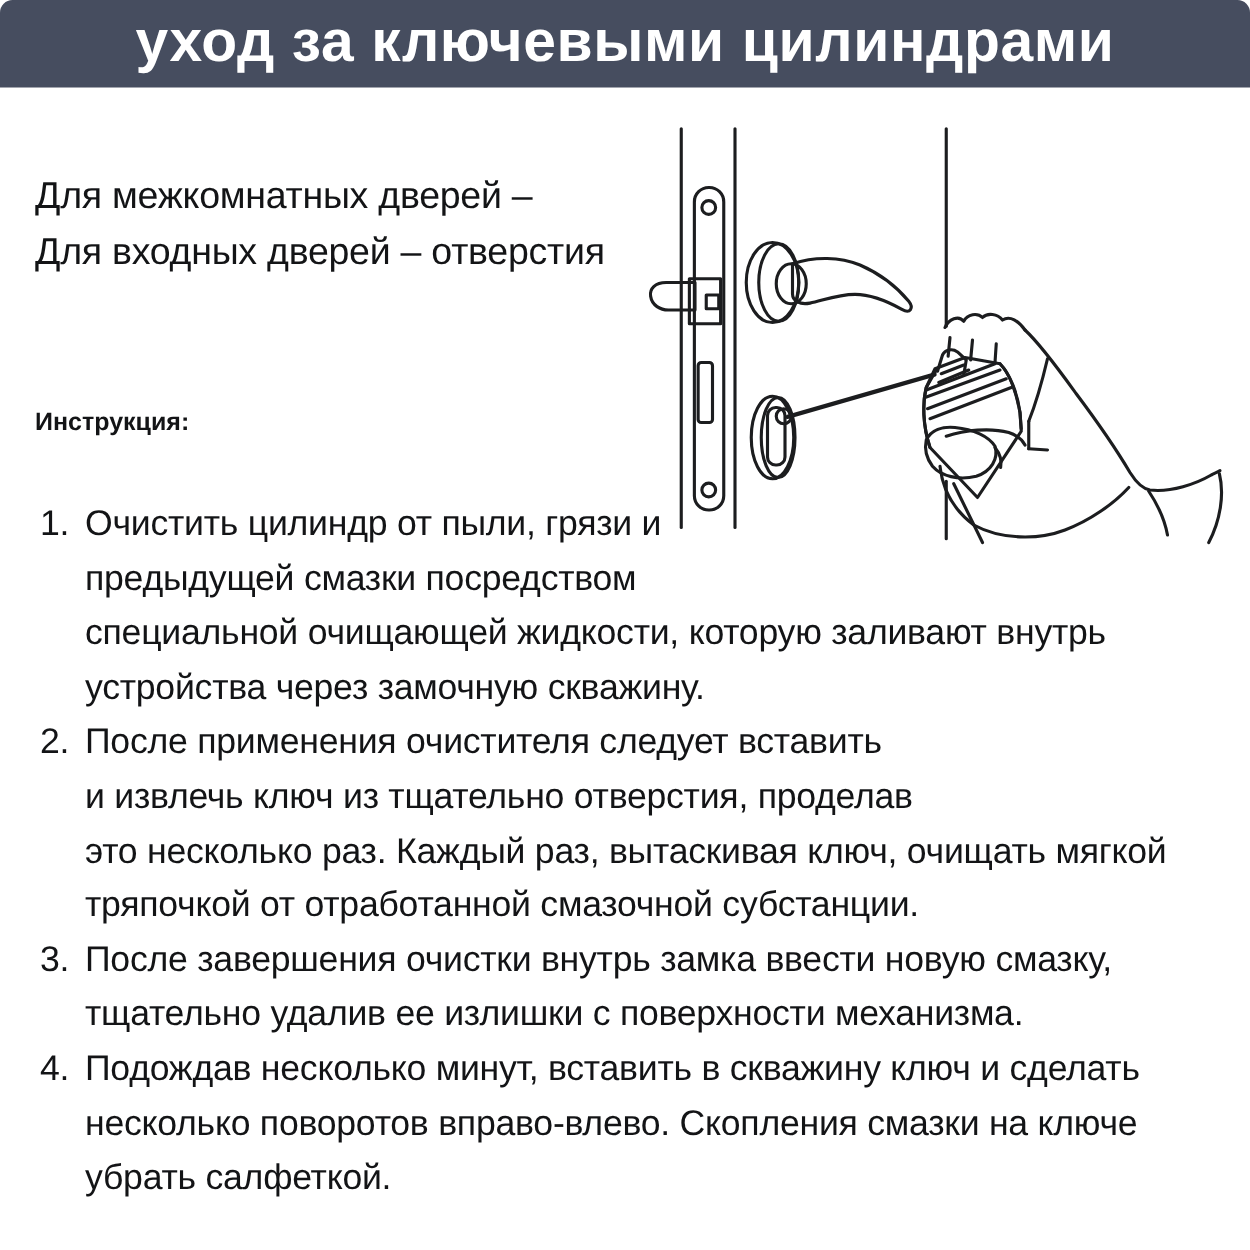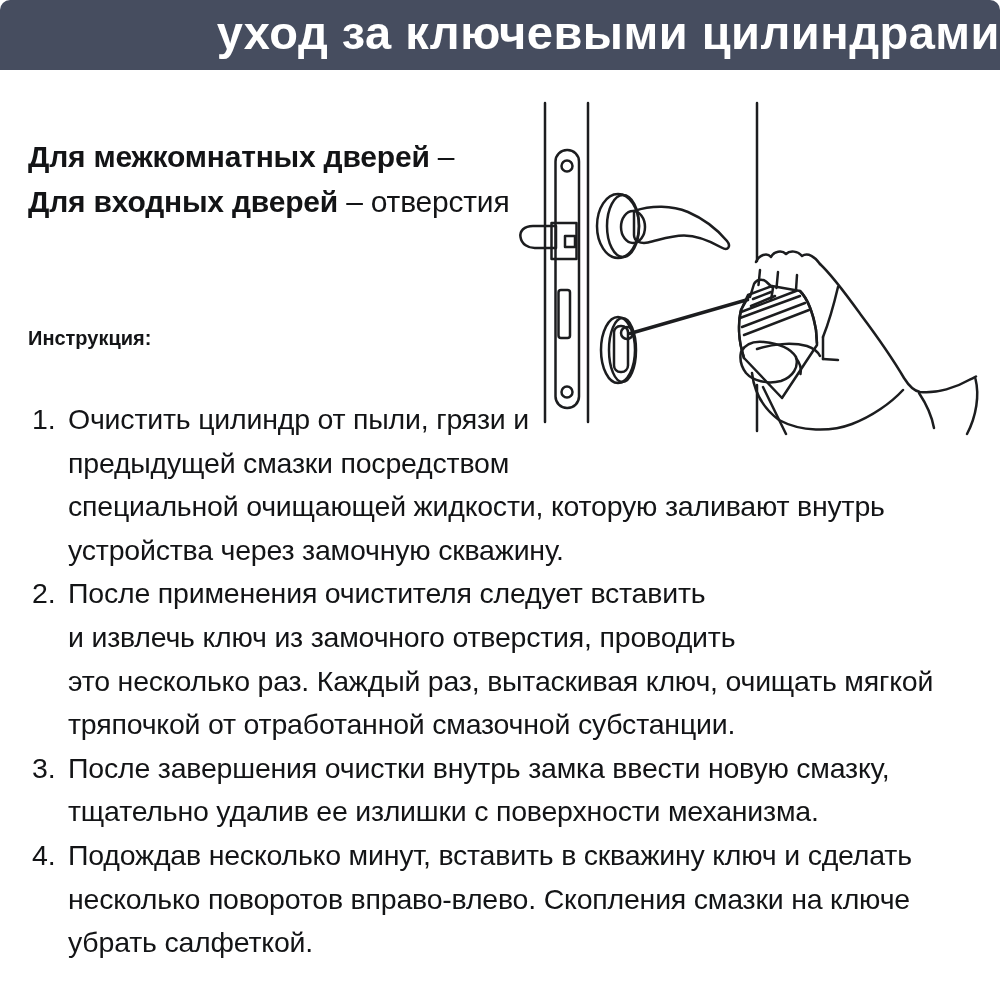--- a/index.html
+++ b/index.html
@@ -5,33 +5,33 @@
   html,body{margin:0;padding:0;}
   body{
     width:1000px;height:1000px;position:relative;overflow:hidden;
     background:#ffffff;
     font-family:"Liberation Sans", sans-serif;
     color:#131416;
   }
   .header{
     position:absolute;left:0;top:0;width:1000px;height:70px;
     background:#464d5f;
-    display:flex;align-items:center;justify-content:flex-end;
+    display:flex;align-items:center;justify-content:center;
     border-radius:10px 10px 0 0;
   }
   .header .title{
     color:#ffffff;font-size:47px;font-weight:600;letter-spacing:0.5px;
     white-space:nowrap;padding-bottom:6px;
   }
   .intro{
     position:absolute;left:28px;top:134px;
     font-size:30px;line-height:45px;letter-spacing:-0.2px;
     white-space:nowrap;
   }
-  .intro b{font-weight:700;text-align:center;}
+  .intro b{font-weight:400;text-align:center;}
   .instr-heading{
     position:absolute;left:28px;top:316px;
     font-size:20px;line-height:45px;font-weight:700;
   }
   .instructions{
     position:absolute;left:32px;top:398px;width:950px;
     font-size:28.5px;line-height:43.6px;letter-spacing:-0.2px;
   }
   .instr-item{display:flex;align-items:flex-start;}
   .instr-number{flex:0 0 36px;}
@@ -69,21 +69,21 @@
   <div class="instr-item">
     <span class="instr-number">1.</span>
     <span class="instr-text">Очистить цилиндр от пыли, грязи и
 предыдущей смазки посредством
 специальной очищающей жидкости, которую заливают внутрь
 устройства через замочную скважину.</span>
   </div>
   <div class="instr-item">
     <span class="instr-number">2.</span>
     <span class="instr-text">После применения очистителя следует вставить
-и извлечь ключ из замочного отверстия, проводить
+и извлечь ключ из тщательно отверстия, проделав
 это несколько раз. Каждый раз, вытаскивая ключ, очищать мягкой
 тряпочкой от отработанной смазочной субстанции.</span>
   </div>
   <div class="instr-item">
     <span class="instr-number">3.</span>
     <span class="instr-text">После завершения очистки внутрь замка ввести новую смазку,
 тщательно удалив ее излишки с поверхности механизма.</span>
   </div>
   <div class="instr-item">
     <span class="instr-number">4.</span>

